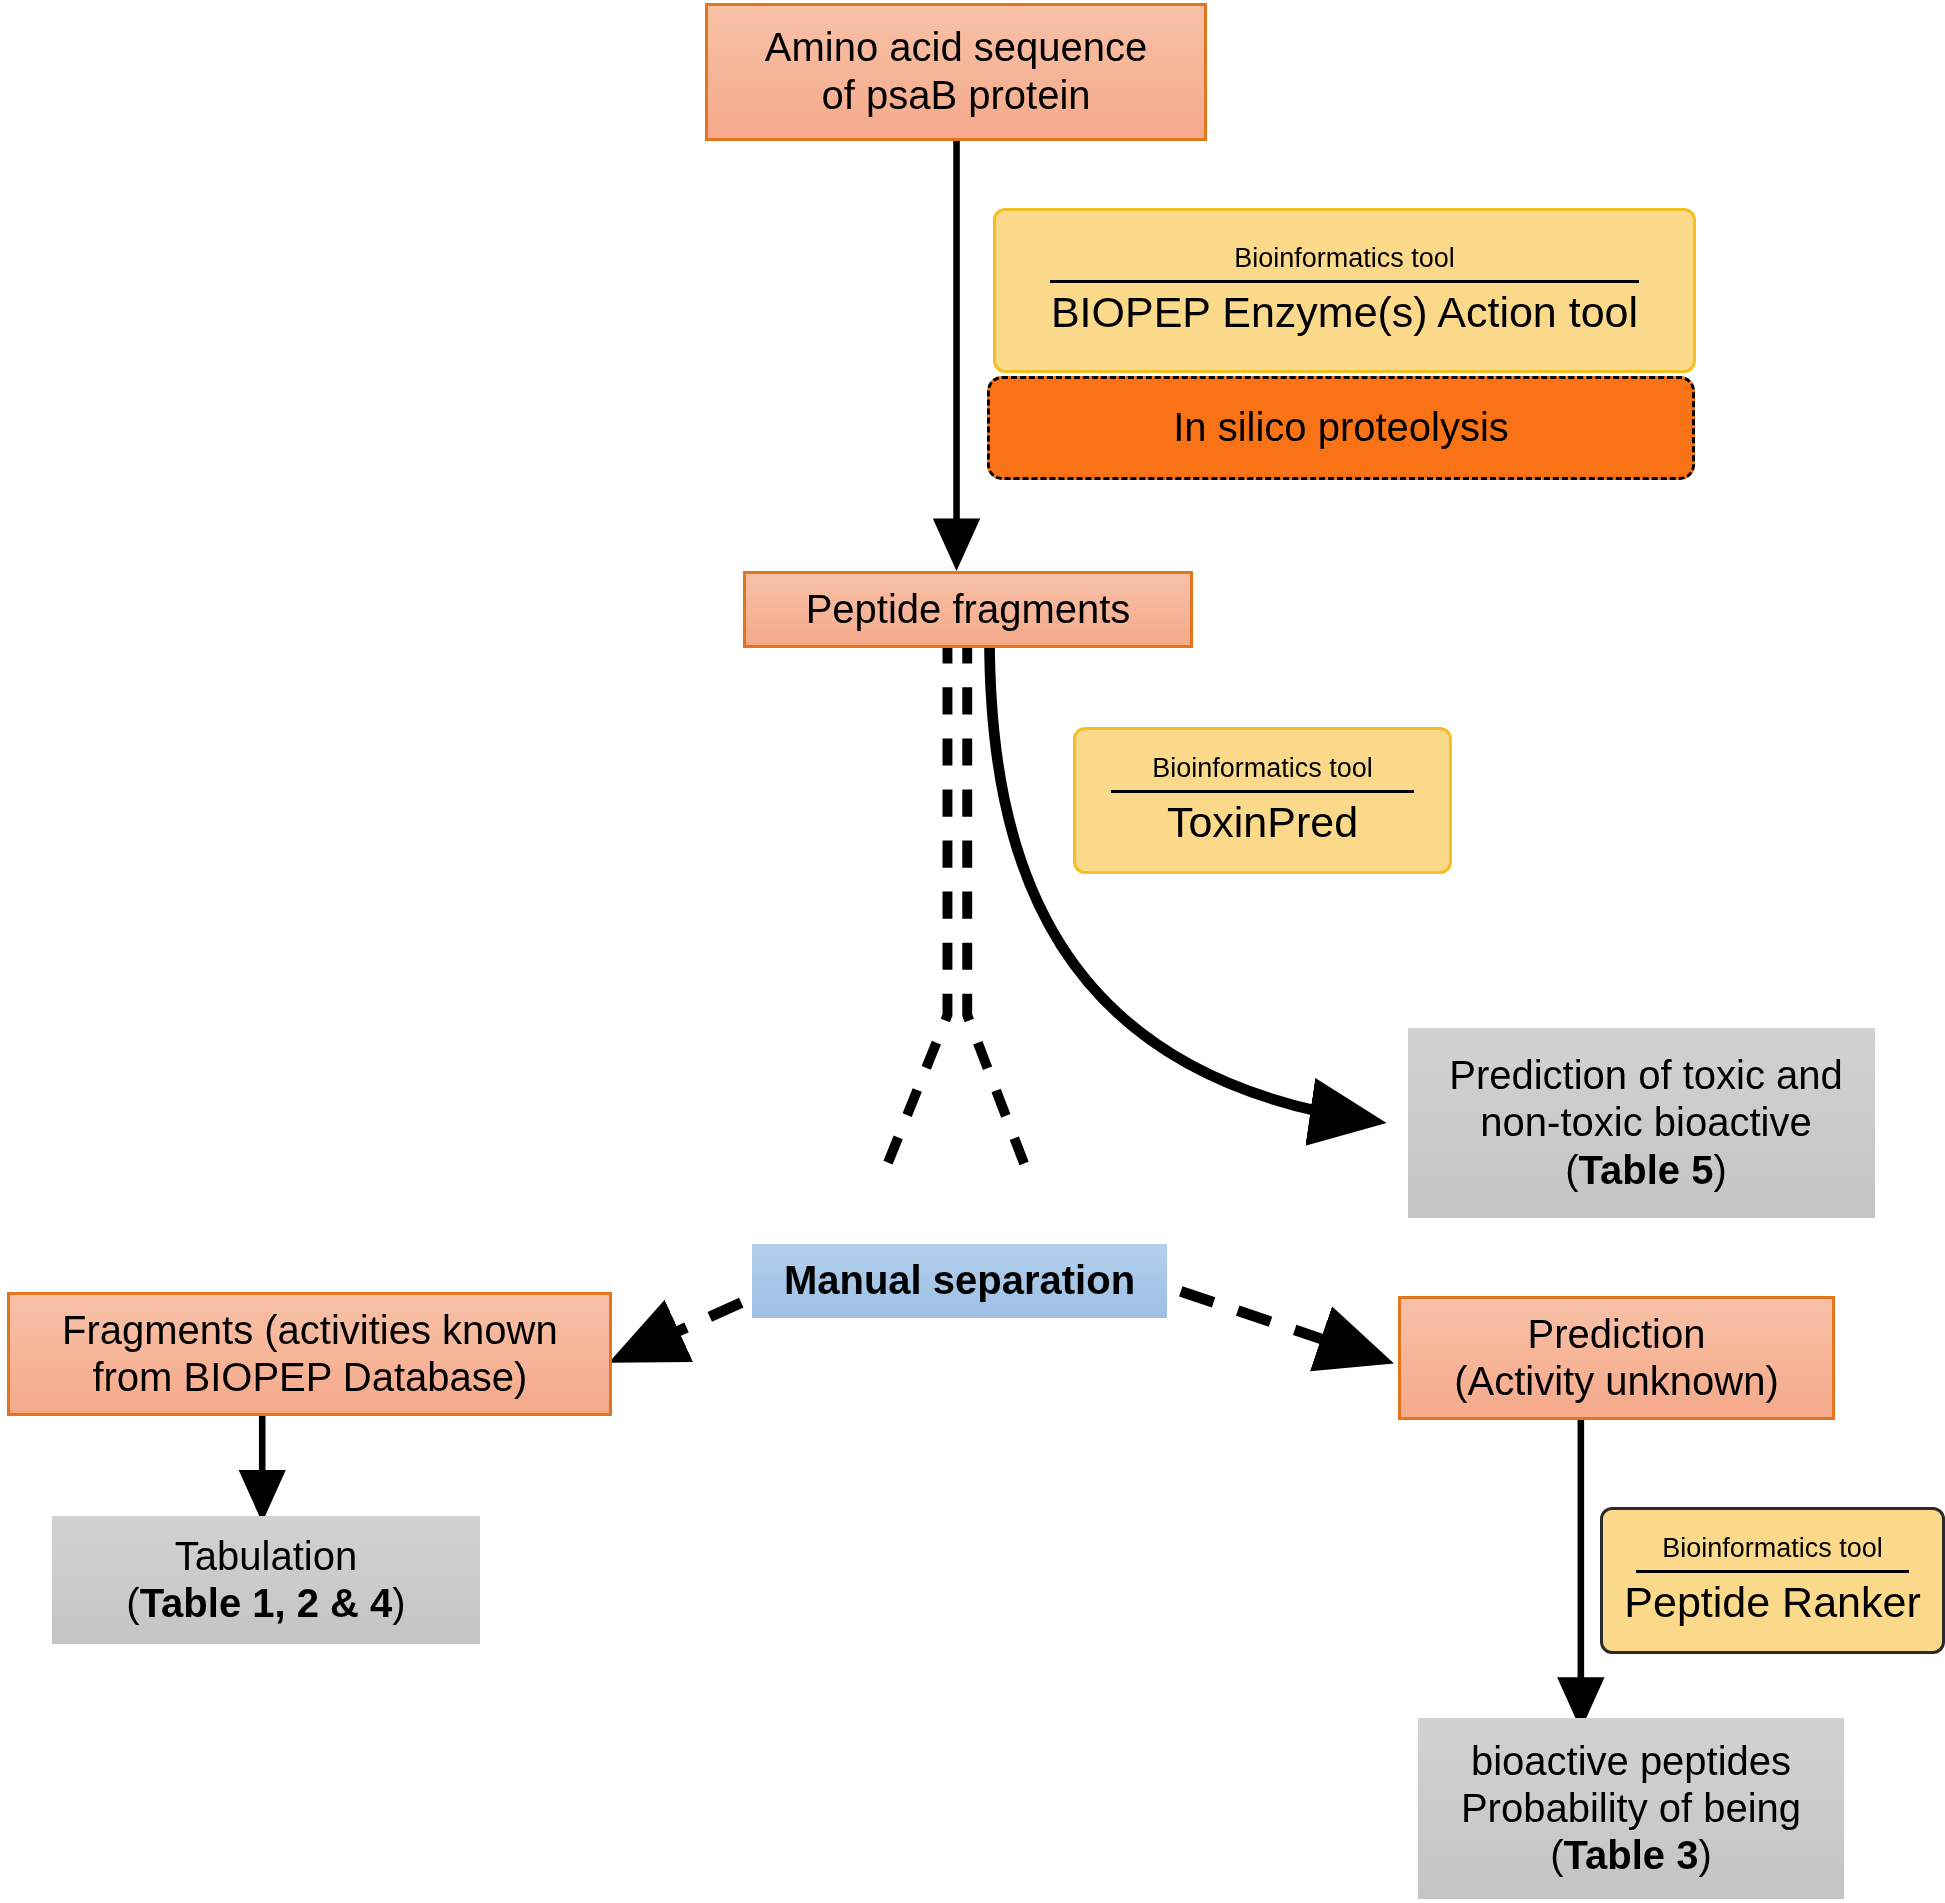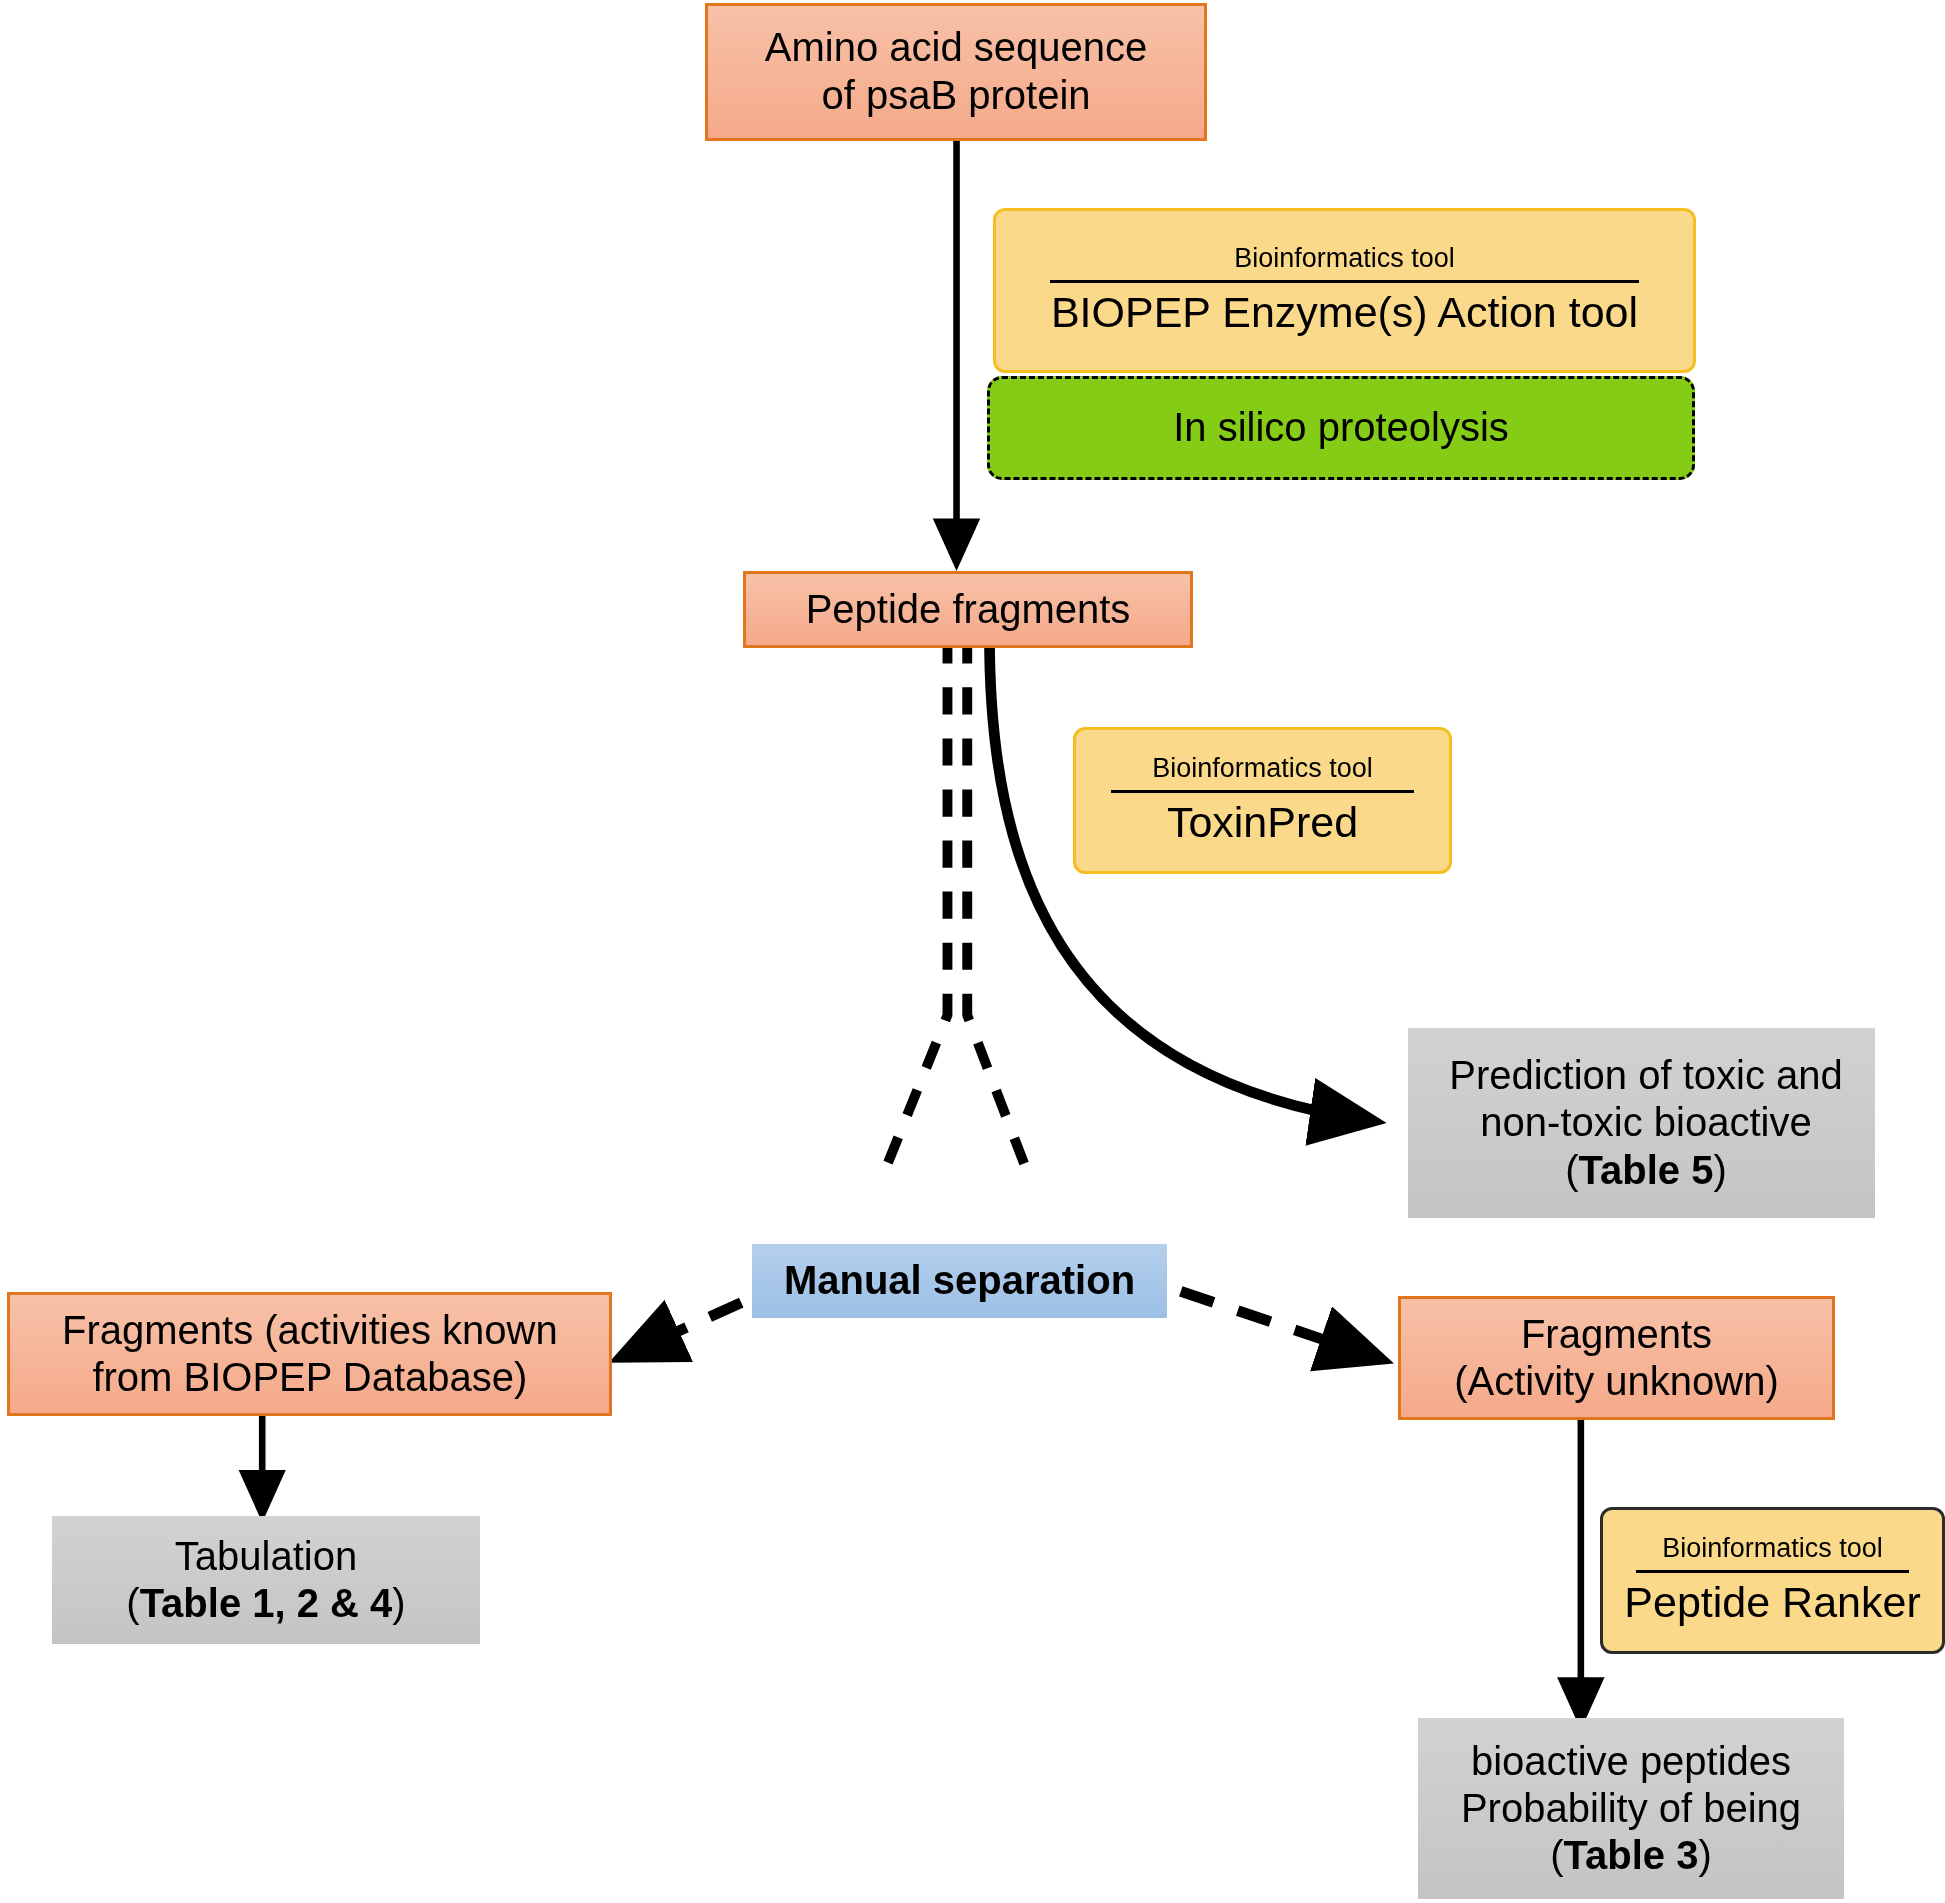--- a/index.html
+++ b/index.html
@@ -72,21 +72,21 @@
     background: #000000;
     width: 88%;
     margin: 1.6px auto 5.8px auto;
   }
   .tool-name {
     font-size: 43px;
     line-height: 1.1;
   }
   
   .box-dashed {
-    background: #84cc16;
+    background: #f97316;
     border: 3.3px dashed #000000;
     border-radius: 15px;
     font-size: 40px;
   }
   .line2 { display: block; }
   b { font-weight: bold; }
 </style>
 </head>
 <body>
 
@@ -171,21 +171,21 @@
     <span class="line2">Fragments (activities known</span>
     <span class="line2">from BIOPEP Database)</span>
   </div>
 
   <div class="node box-grey" style="left:52px; top:1516px; width:428px; height:128px;">
     <span class="line2">Tabulation</span>
     <span class="line2"><span>(</span><b>Table 1, 2 &amp; 4</b><span>)</span></span>
   </div>
 
   <div class="node box-orange" style="left:1398px; top:1296px; width:437px; height:124px;">
-    <span class="line2">Fragments</span>
+    <span class="line2">Prediction</span>
     <span class="line2">(Activity unknown)</span>
   </div>
 
   <div class="node box-yellow dark-edge" style="left:1600px; top:1507px; width:345px; height:147px;">
     <span class="tool-caption">Bioinformatics tool</span>
     <div class="tool-rule"></div>
     <span class="tool-name">Peptide Ranker</span>
   </div>
 
   <div class="node box-grey" style="left:1418px; top:1718px; width:426px; height:181px;">

